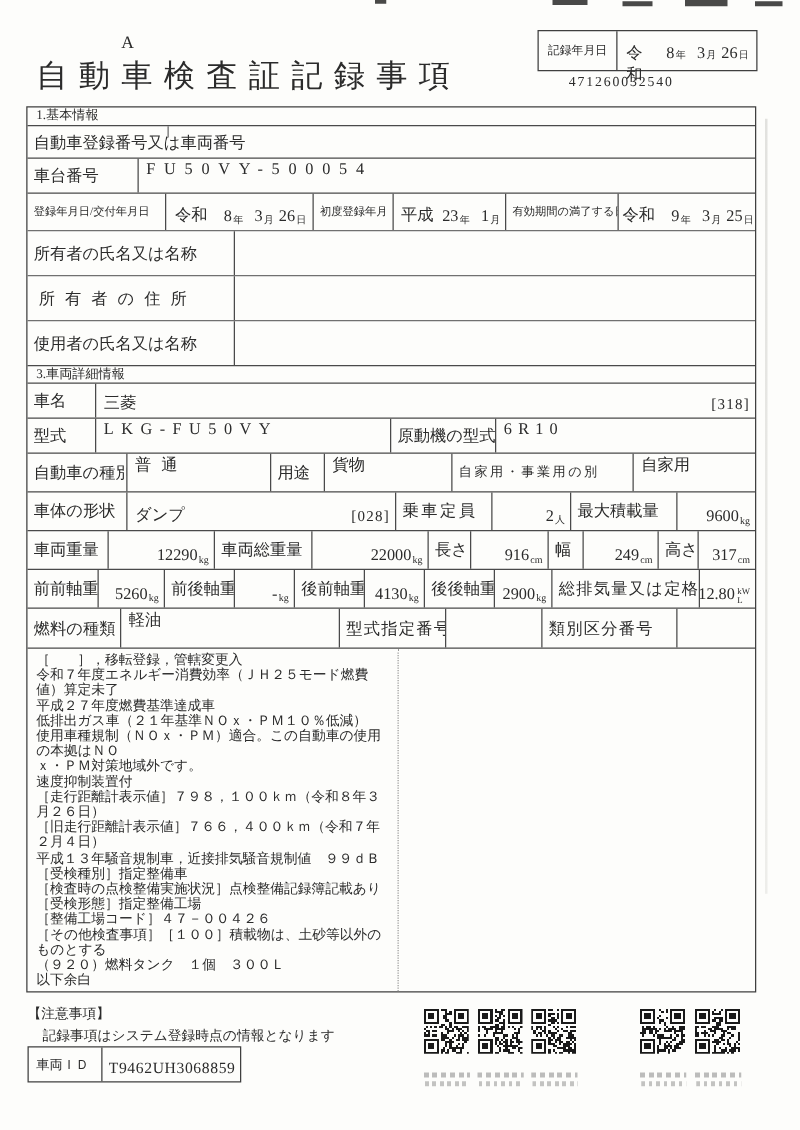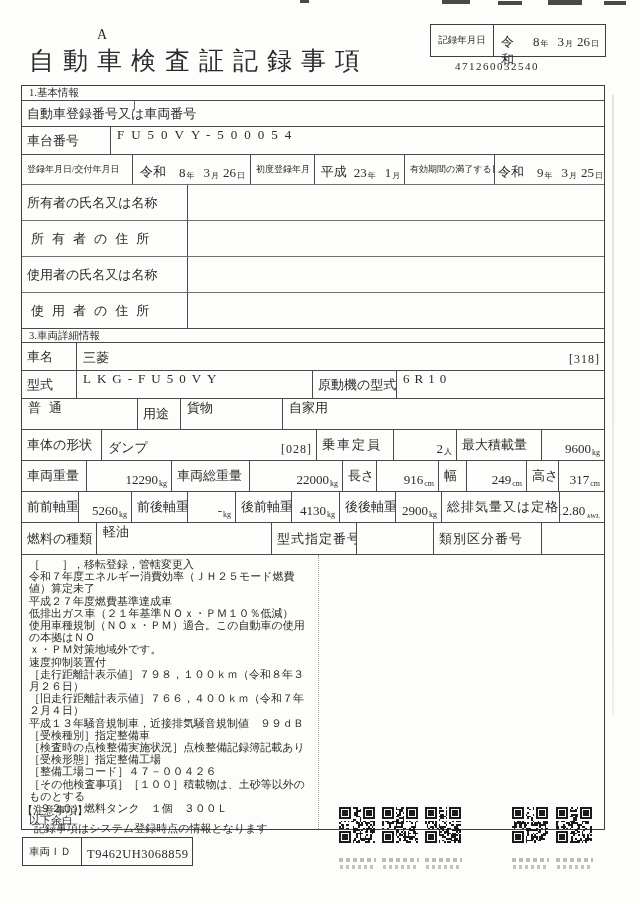--- a/index.html
+++ b/index.html
@@ -44,22 +44,22 @@
   .val { font-size:13px; align-items:baseline; padding:0 4px 3px 6px;
     white-space:nowrap; }
   .val > * { align-self:flex-end; }
   .v-bottom { align-items:flex-end; }
   .right { justify-content:flex-end; }
   .center { justify-content:center; }
   .between { justify-content:space-between; }
   .grow { flex:1; }
   .num { font-size:13px; }
   .unit { font-size:8px; margin-left:1px; }
-  .stack { display:inline-flex; flex-direction:row; font-size:7px;
-    line-height:7px; margin-left:2px; transform:translateY(1px);font-style:italic; }
+  .stack { display:inline-flex; flex-direction:column; font-size:7px;
+    line-height:7px; margin-left:2px; transform:translateY(1px); }
   .code-bracket { font-size:12px; letter-spacing:1px; }
   .ls5 { letter-spacing:5px; } .ls6 { letter-spacing:6px; } .ls7 { letter-spacing:7px; }
   .sp8 { letter-spacing:8px; } .sp4 { letter-spacing:4px; }
   .era-date { display:flex; align-items:baseline; }
   .gapA { margin-left:13px; } .gapB { margin-left:9px; } .gapC { margin-left:4px; }
 
   .regnum-row { height:26px; position:relative; }
   .regnum-tick { position:absolute; left:112px; top:0; width:1px; height:9px;
     background:#6a6a6a; }
   .chassis-row { height:28px; }
@@ -173,46 +173,44 @@
       <div class="cell val grow"></div>
     </div>
     <div class="row owner-row">
       <div class="cell lbl sp8" style="width:165px;padding-left:9px">所有者の住所</div>
       <div class="cell val grow"></div>
     </div>
     <div class="row owner-row">
       <div class="cell lbl" style="width:165px">使用者の氏名又は名称</div>
       <div class="cell val grow"></div>
     </div>
-    <div class="row owner-row">
-      <div class="cell lbl sp8" style="width:165px;padding-left:9px">使用者の住所</div>
-      <div class="cell val grow"></div>
-    </div>
 
     <div class="row secbar">3.車両詳細情報</div>
 
     <div class="row namerow">
       <div class="cell lbl" style="width:54px">車名</div>
       <div class="cell val grow between v-bottom">
         <span>三菱</span>
         <span class="code-bracket">[318]</span>
       </div>
     </div>
 
     <div class="row namerow">
       <div class="cell lbl" style="width:54px">型式</div>
       <div class="cell val ls6" style="width:236px">LKG-FU50VY</div>
       <div class="cell lbl" style="width:84px">原動機の型式</div>
       <div class="cell val grow ls5">6R10</div>
     </div>
 
     <div class="row vrow">
+      <div class="cell lbl" style="width:79px">自動車の種別</div>
       <div class="cell val sp8" style="width:115px">普通</div>
       <div class="cell lbl" style="width:43px">用途</div>
       <div class="cell val" style="width:102px">貨物</div>
+      <div class="cell lbl" style="width:145px;font-size:10.5px;letter-spacing:2px">自家用・事業用の別</div>
       <div class="cell val grow">自家用</div>
     </div>
 
     <div class="row vrow">
       <div class="cell lbl" style="width:79px">車体の形状</div>
       <div class="cell val between v-bottom" style="width:215px">
         <span>ダンプ</span>
         <span class="code-bracket">[028]</span>
       </div>
       <div class="cell lbl" style="width:77px;letter-spacing:2px">乗車定員</div>

